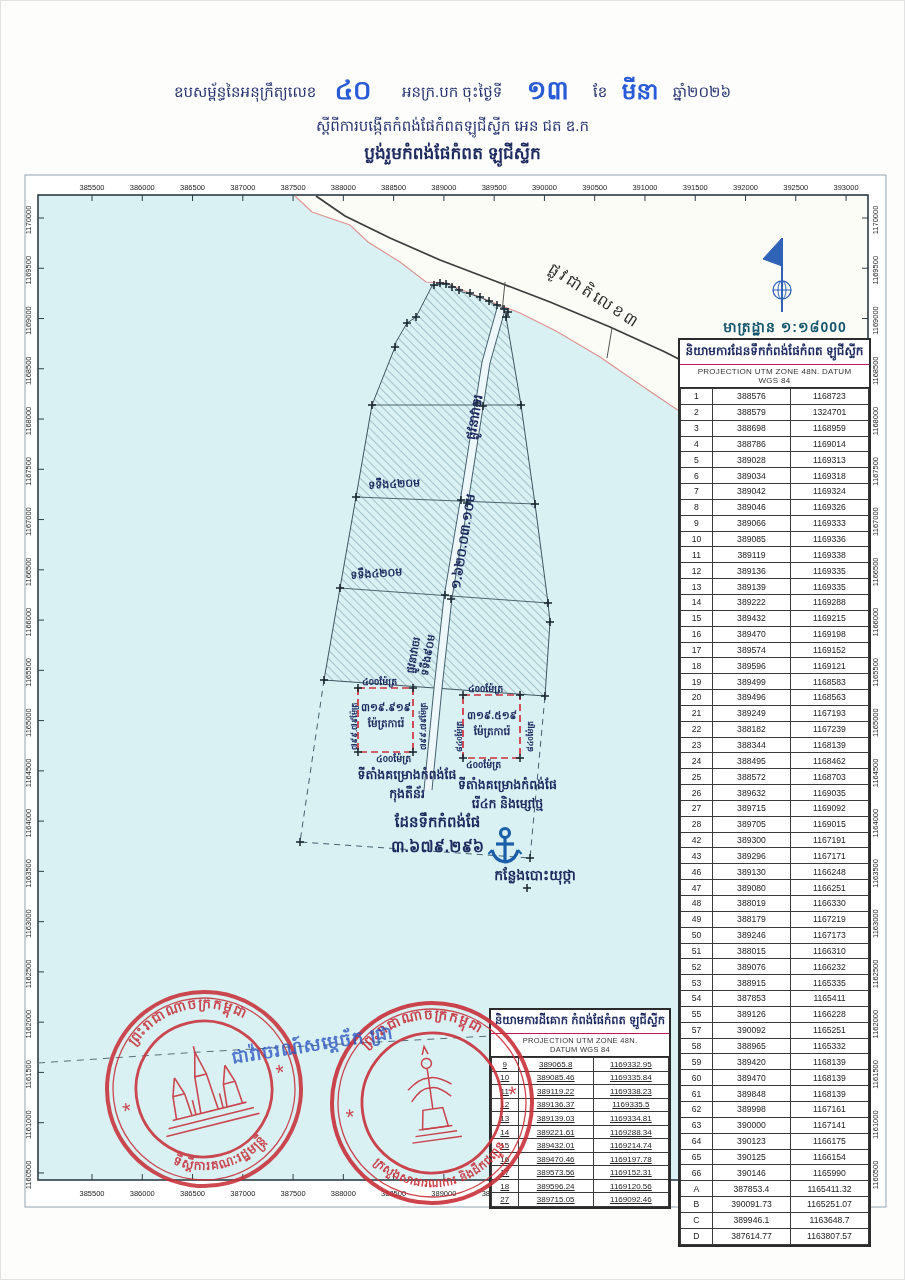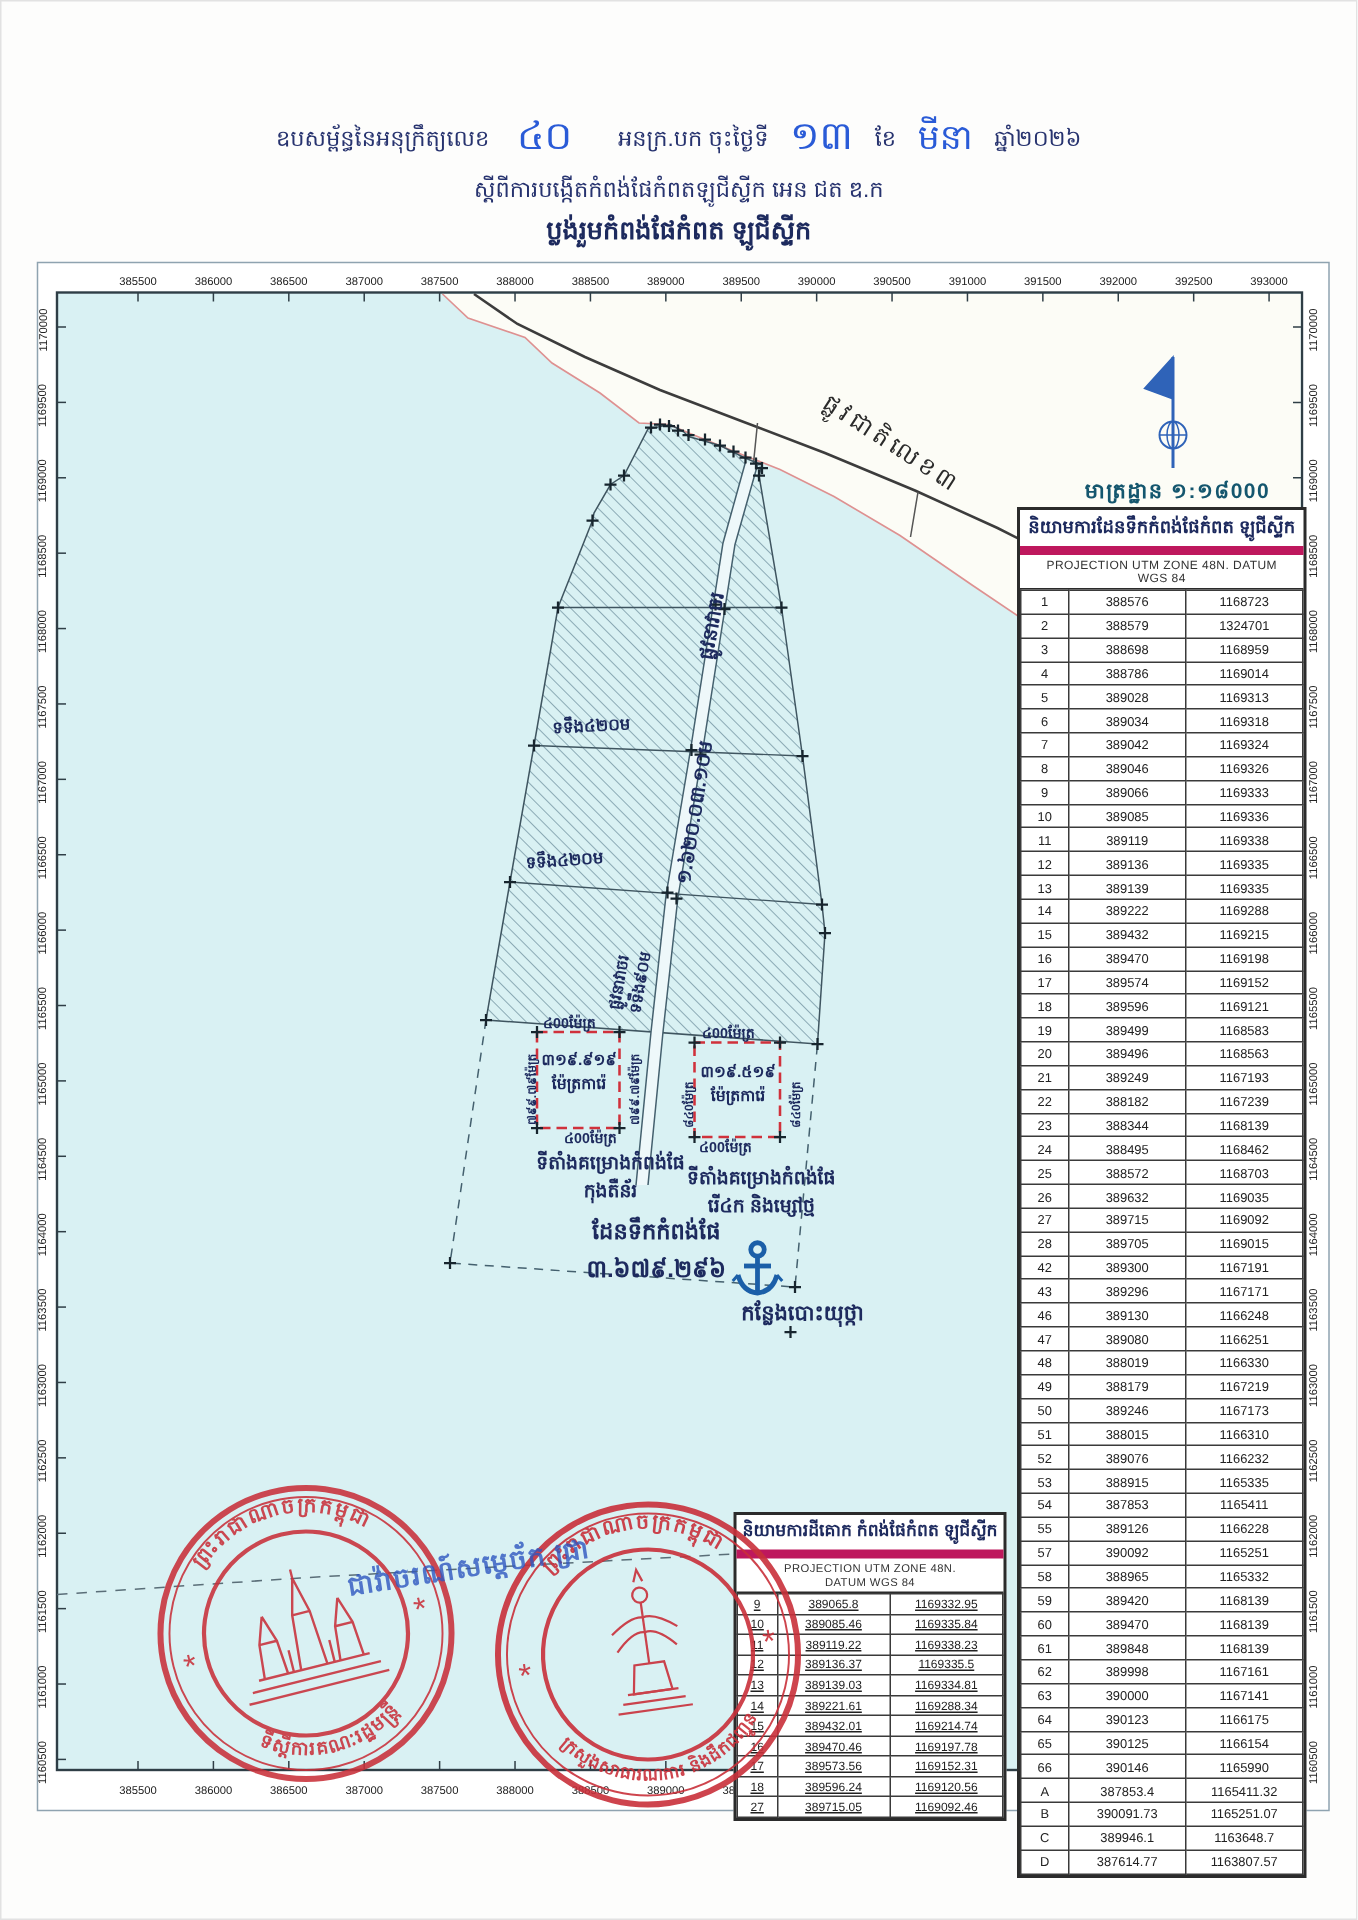--- a/index.html
+++ b/index.html
@@ -2,35 +2,35 @@
 <html><head>
 <meta charset="utf-8">
 <style>
   html,body{margin:0;padding:0;background:#ffffff;}
   #page{position:relative;width:905px;height:1280px;background:#fdfdfc;overflow:hidden;
         font-family:"Liberation Sans","DejaVu Sans",sans-serif;box-shadow:inset 0 0 0 1px #e2e2e2;}
   .abs{position:absolute;}
   
   .hdr{left:0;right:0;text-align:center;color:#27336f;white-space:nowrap;}
   .hdr .t{font-size:15px;vertical-align:middle;}
-  .hdr .big{font-size:26px;color:#2a5bd7;font-weight:normal;vertical-align:middle;}
+  .hdr .big{font-size:26px;color:#2a5bd7;font-weight:bold;vertical-align:middle;}
   .hdr2{left:0;right:0;text-align:center;font-size:15px;color:#27336f;}
   .hdr3{left:0;right:0;text-align:center;font-size:17px;font-weight:bold;color:#1d2a5e;}
   
   .mlabel{position:absolute;color:#1d2a5e;font-weight:bold;white-space:nowrap;z-index:2;}
   .rot{transform-origin:left top;}
   .scale-label{font-size:14px;color:#14566e;text-align:center;letter-spacing:1px;}
   .road-label{font-size:16px;color:#2b2b2b;font-weight:normal;letter-spacing:3px;}
   .cap{text-align:center;line-height:1.55;font-size:12.5px;}
   .dim{font-size:9.5px;}
   .dims{font-size:8px;font-weight:bold;}
   .area-big{text-align:center;line-height:1.6;font-size:15px;}
   
   .tbl{position:absolute;background:#ffffff;border:2px solid #2b2b2b;z-index:2;}
-  .tbl-title{font-weight:bold;color:#1d2a5e;text-align:center;border-bottom:6px solid #be185d;padding:3px 1px;}
+  .tbl-title{font-weight:bold;color:#1d2a5e;text-align:center;border-bottom:1px solid #be185d;padding:3px 1px;}
   .tbl-sub{text-align:center;color:#333333;border-bottom:1px solid #2b2b2b;padding:2px 17px;letter-spacing:.3px;}
   .tbl table{width:100%;border-collapse:collapse;table-layout:fixed;}
   .tbl td{border:0.9px solid #3a3a3a;text-align:center;padding:0;color:#222222;overflow:hidden;}
   #water-table .tbl-title{font-size:12px;}
   #water-table .tbl-sub{font-size:8px;}
   #water-table td{font-size:8.6px;height:14.85px;}
   #land-table .tbl-title{font-size:11.5px;}
   #land-table .tbl-sub{font-size:7.5px;}
   #land-table td{font-size:8px;height:12.55px;text-decoration:underline;}
   .blue-note{position:absolute;color:#2e57c0;font-weight:bold;font-size:18px;opacity:.8;
@@ -41,21 +41,21 @@
 </style>
 </head>
 <body>
 
 <div id="page">
 
   <div class="abs hdr" style="top:74px;">
     <span class="t">ឧបសម្ព័ន្ធនៃអនុក្រឹត្យលេខ</span>
     <span class="big" style="margin:0 26px 0 14px;">៤០</span>
     <span class="t">អនក្រ.បក ចុះថ្ងៃទី</span>
-    <span class="big" style="margin:0 10px;">១៣</span>
+    <span class="big" style="margin:0 20px;">១៣</span>
     <span class="t">ខែ</span>
     <span class="big" style="margin:0 10px;font-size:23px;">មីនា</span>
     <span class="t">ឆ្នាំ២០២៦</span>
   </div>
   <div class="abs hdr2" style="top:116px;">ស្តីពីការបង្កើតកំពង់ផែកំពតឡូជីស្ទីក អេន ជត ឌ.ក</div>
   <div class="abs hdr3" style="top:142px;">ប្លង់រួមកំពង់ផែកំពត ឡូជីស្ទីក</div>
 
   <svg id="map-svg" width="905" height="1280" viewBox="0 0 905 1280">
     <defs>
       <pattern id="hatch" patternUnits="userSpaceOnUse" width="6" height="6" patternTransform="rotate(-45)">

